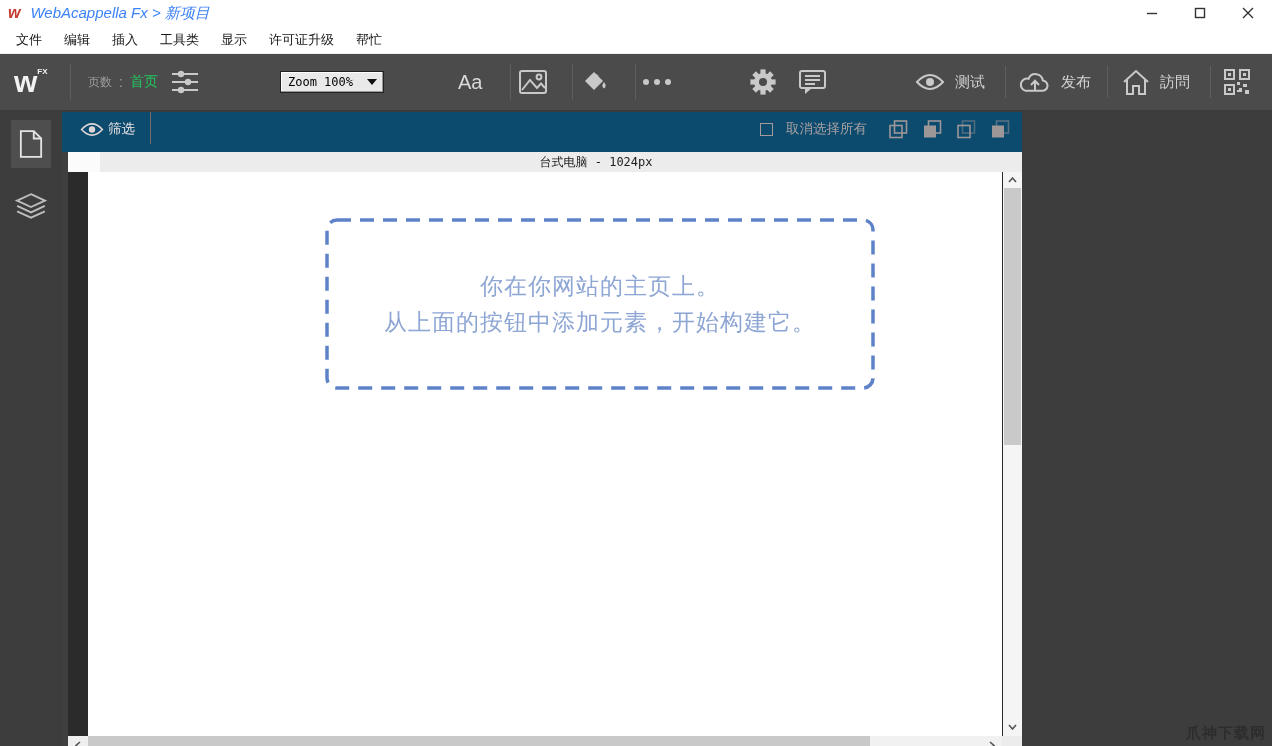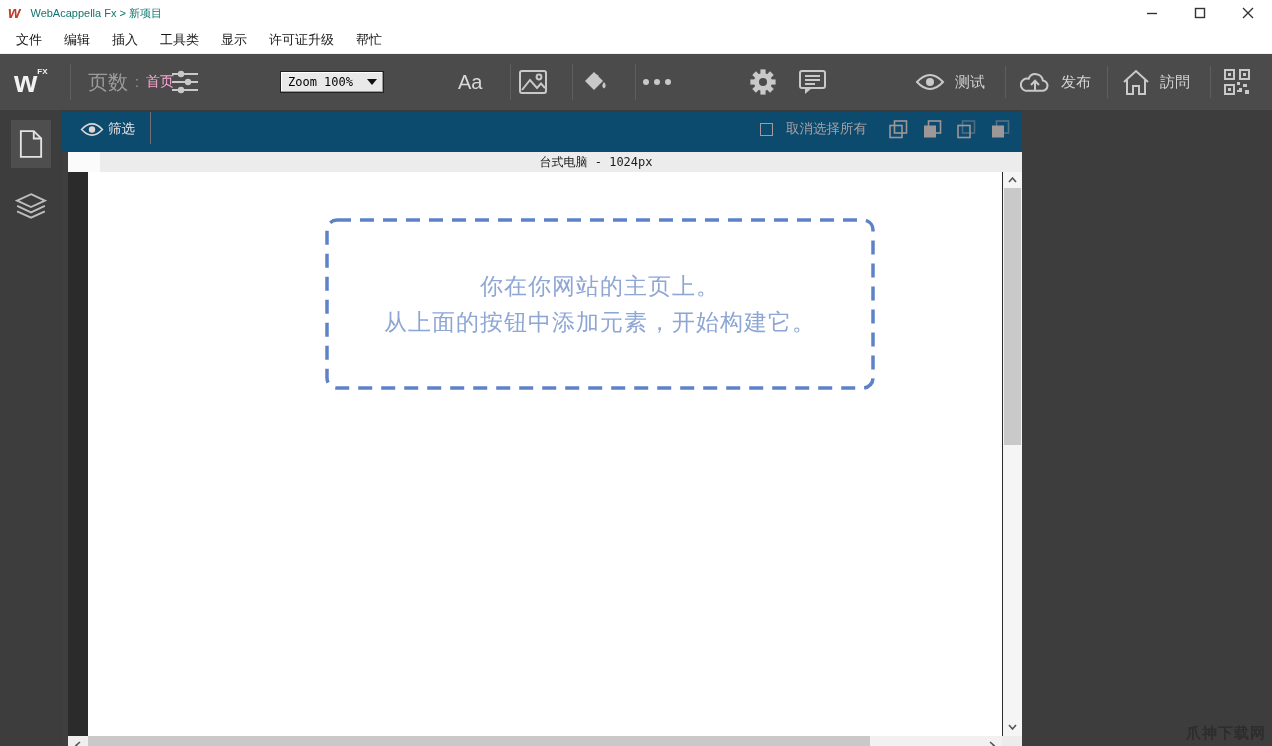--- a/index.html
+++ b/index.html
@@ -2,37 +2,37 @@
 <html><head>
 <meta charset="utf-8">
 <style>
   * { margin:0; padding:0; box-sizing:border-box; }
   html,body { width:1272px; height:746px; overflow:hidden; }
   body { font-family:"Liberation Sans",sans-serif; background:#3d3d3d; }
 
   
   .titlebar { height:26px; background:#fff; display:flex; align-items:center; padding-left:8px; }
   .app-logo { color:#c43a2e; font-weight:bold; font-style:italic; font-size:16px; line-height:1; }
-  .title-text { font-size:11px; color:#0f766e; margin-left:10px; }
+  .title-text { font-size:15px; color:#3b82f6; margin-left:10px;font-style:italic; }
   .win-controls { margin-left:auto; display:flex; height:100%; }
   .win-btn { width:48px; display:flex; align-items:center; justify-content:center; }
 
   
   .menubar { height:28px; background:#fff; display:flex; align-items:center; padding-left:5px; border-bottom:1px solid #efefef; }
   .menu-item { font-size:13px; color:#161616; padding:0 11px; }
 
   
   .toolbar { height:56px; background:#4b4b4b; position:relative; color:#c9c9c9; }
   .tb { position:absolute; top:0; height:56px; display:flex; align-items:center; }
   .tb-div { position:absolute; top:10px; width:1px; height:36px; background:#5e5e5e; }
   .wlogo { color:#f2f2f2; font-weight:bold; font-size:30px; line-height:1; letter-spacing:-2px; }
   .wlogo sup { font-size:8px; font-weight:bold; letter-spacing:0; vertical-align:18px; margin-left:2px; }
-  .pages-label { color:#9b9b9b; font-size:20px; }
+  .pages-label { color:#9b9b9b; font-size:12px; }
   .pages-sep { color:#9b9b9b; font-size:14px; margin:0 7px; }
-  .pages-value { color:#f9a8d4; font-size:14px; }
+  .pages-value { color:#22c55e; font-size:14px; }
   .zoom-select { width:104px; height:22px; background:#e9e9e9; border:1px solid #222;
     box-shadow:inset -1px -1px 0 #999, inset 1px 1px 0 #fff; display:flex; align-items:center;
     font-family:"DejaVu Sans Mono",monospace; font-size:12px; color:#000; padding-left:7px; }
   .zoom-arrow { margin-left:auto; margin-right:6px; width:0; height:0;
     border-left:5px solid transparent; border-right:5px solid transparent; border-top:6px solid #111; }
   .aa-label { font-size:20px; color:#d8d8d8; }
   .tb-text { font-size:15px; color:#d2d2d2; margin-left:10px;font-family:Liberation Serif, serif; }
   .dots svg { display:block; }
 
   

